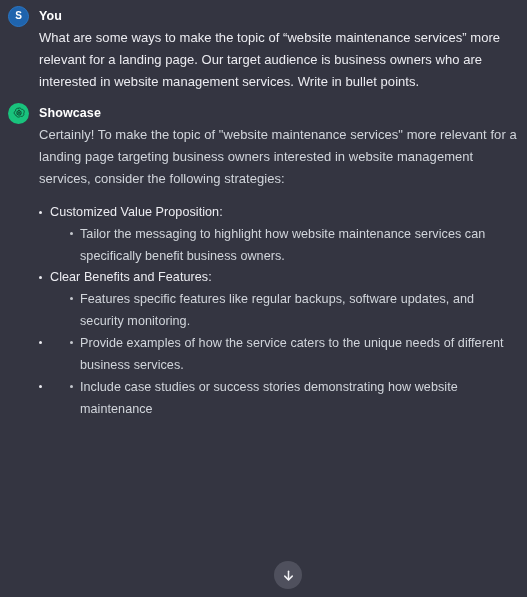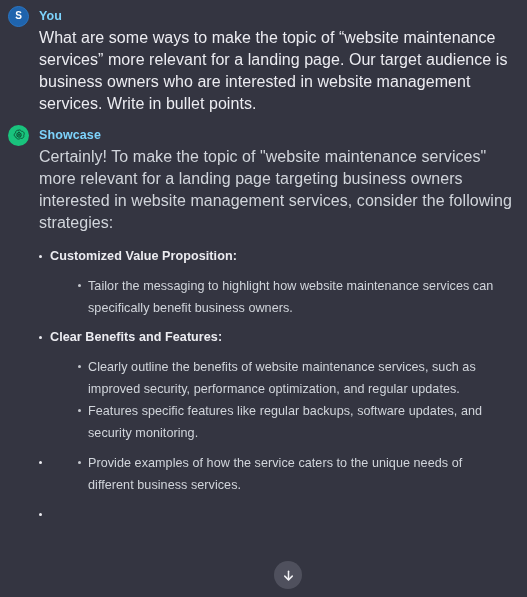--- a/index.html
+++ b/index.html
@@ -61,31 +61,31 @@
     letter-spacing: 0;
   }
   .avatar-assistant {
     background: #19c37d;
   }
   .avatar-assistant svg { display: block; }
 
   .author {
     font-size: 12.5px;
     font-weight: bold;
-    color: #7dd3fc;
+    color: #ffffff;
     letter-spacing: 0.1px;
   }
 
   .msg-body {
     padding-left: 31px;
     padding-right: 2px;
   }
 
   .paragraph {
-    font-size: 16px;
+    font-size: 13px;
     line-height: 22px;
     color: #d1d5db;
     margin: 0;
     letter-spacing: 0.05px;
   }
   .msg-user .paragraph { color: #ececf1; }
 
   
   ul.outer-list {
     list-style: none;
@@ -102,29 +102,29 @@
     position: absolute;
     left: 0px;
     top: 9px;
     width: 3px;
     height: 3px;
     border-radius: 50%;
     background: #ececf1;
   }
   .group-title {
     font-size: 12.6px;
-    font-weight: bold;
+    font-weight: normal;
     line-height: 21px;
     color: #ececf1;
     letter-spacing: 0.05px;
   }
 
   ul.inner-list {
     list-style: none;
-    margin: 8px;
+    margin: 0;
     padding: 0 0 0 20px;
   }
   ul.inner-list > li.inner-item {
     position: relative;
     padding-left: 10px;
     font-size: 12.6px;
     line-height: 22px;
     color: #d1d5db;
     letter-spacing: 0.05px;
   }
@@ -196,32 +196,34 @@
         <li class="outer-item">
           <div class="group-title">Customized Value Proposition:</div>
           <ul class="inner-list">
             <li class="inner-item">Tailor the messaging to highlight how website maintenance services can specifically benefit business owners.</li>
           </ul>
         </li>
 
         <li class="outer-item">
           <div class="group-title">Clear Benefits and Features:</div>
           <ul class="inner-list">
-            <li class="inner-item">Clearly outline the benefits of website maintenance services, such as improved security, performance optimization, and regular updates.</li>
             <li class="inner-item">Features specific features like regular backups, software updates, and security monitoring.</li>
           </ul>
         </li>
 
         <li class="outer-item">
           <ul class="inner-list">
             <li class="inner-item">Provide examples of how the service caters to the unique needs of different business services.</li>
           </ul>
         </li>
 
         <li class="outer-item">
+          <ul class="inner-list">
+            <li class="inner-item">Include case studies or success stories demonstrating how website maintenance</li>
+          </ul>
         </li>
 
       </ul>
     </div>
   </div>
 
   <button class="scroll-bottom-btn">
     <span>
       <svg width="15" height="15" viewBox="0 0 24 24" fill="none" stroke="#f2f2f5" stroke-width="2.4" stroke-linecap="round" stroke-linejoin="round">
         <path d="M12 5v13"></path>

